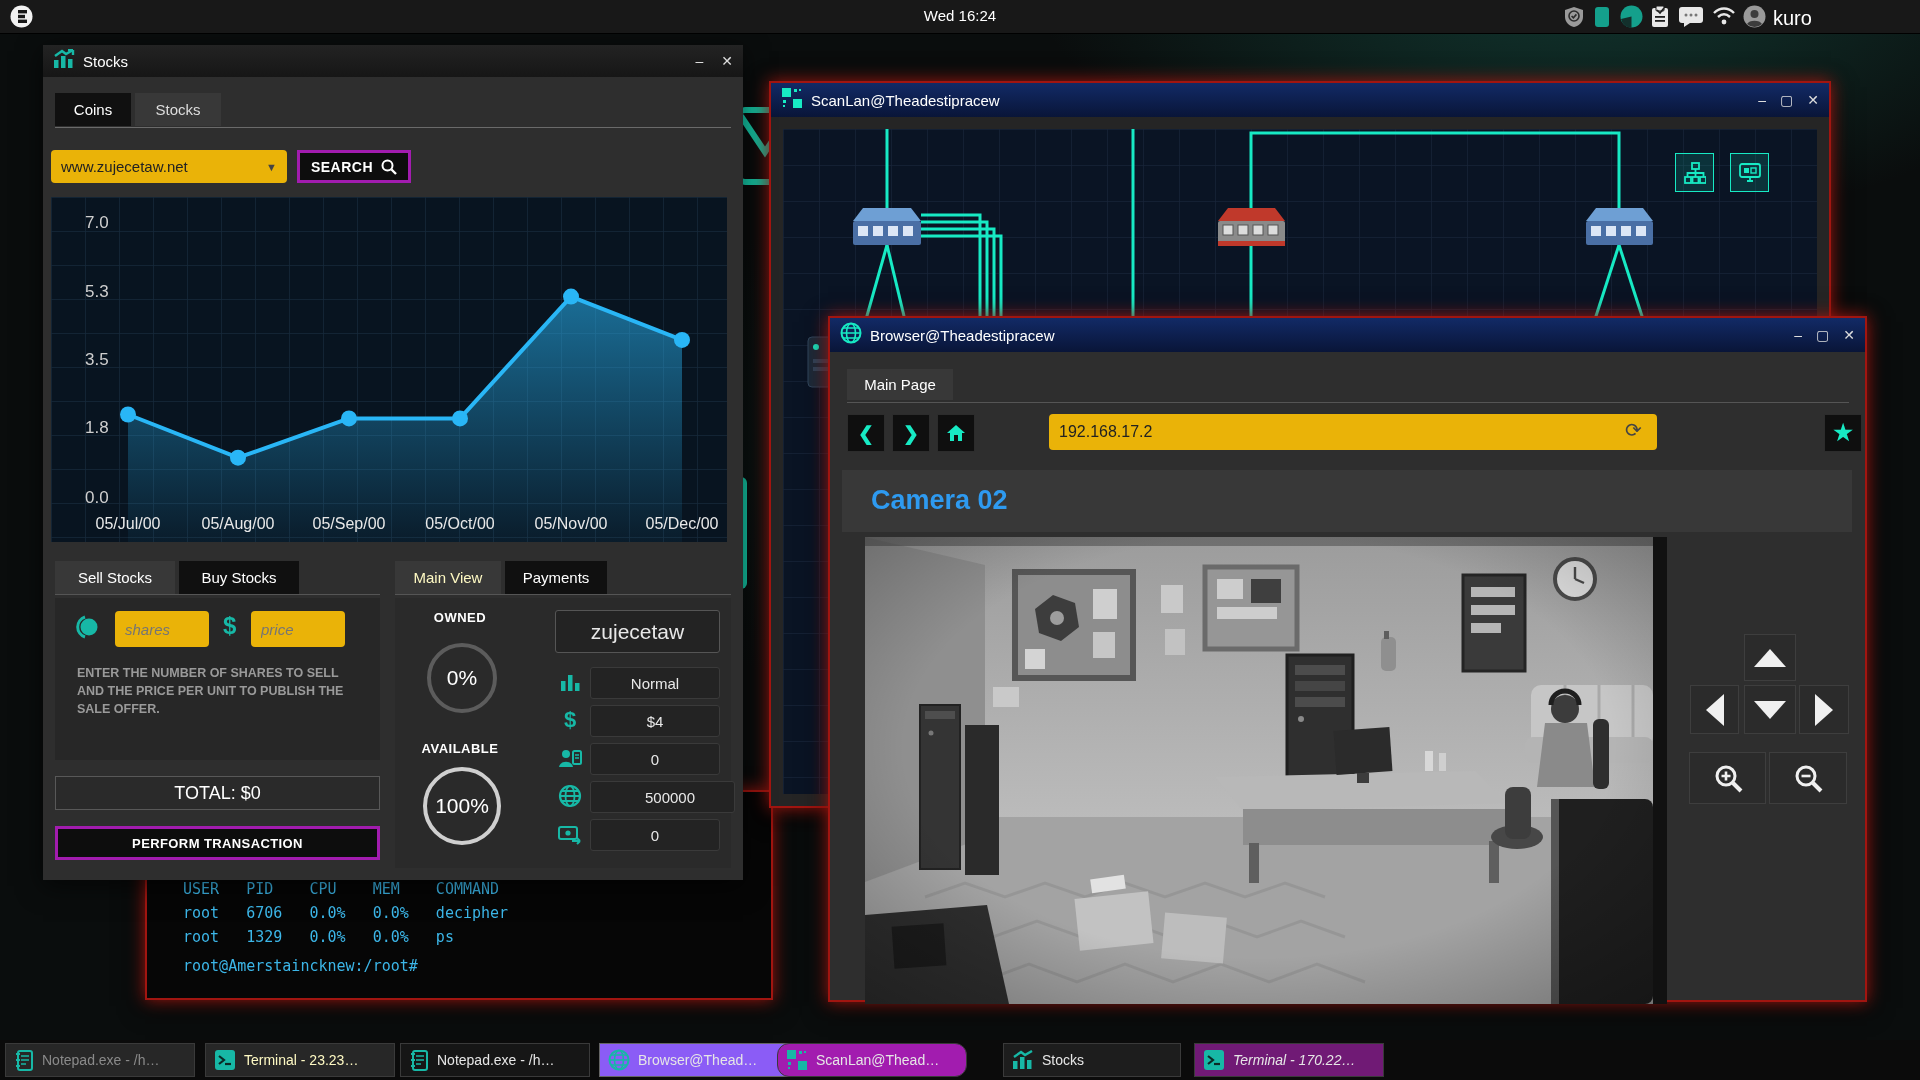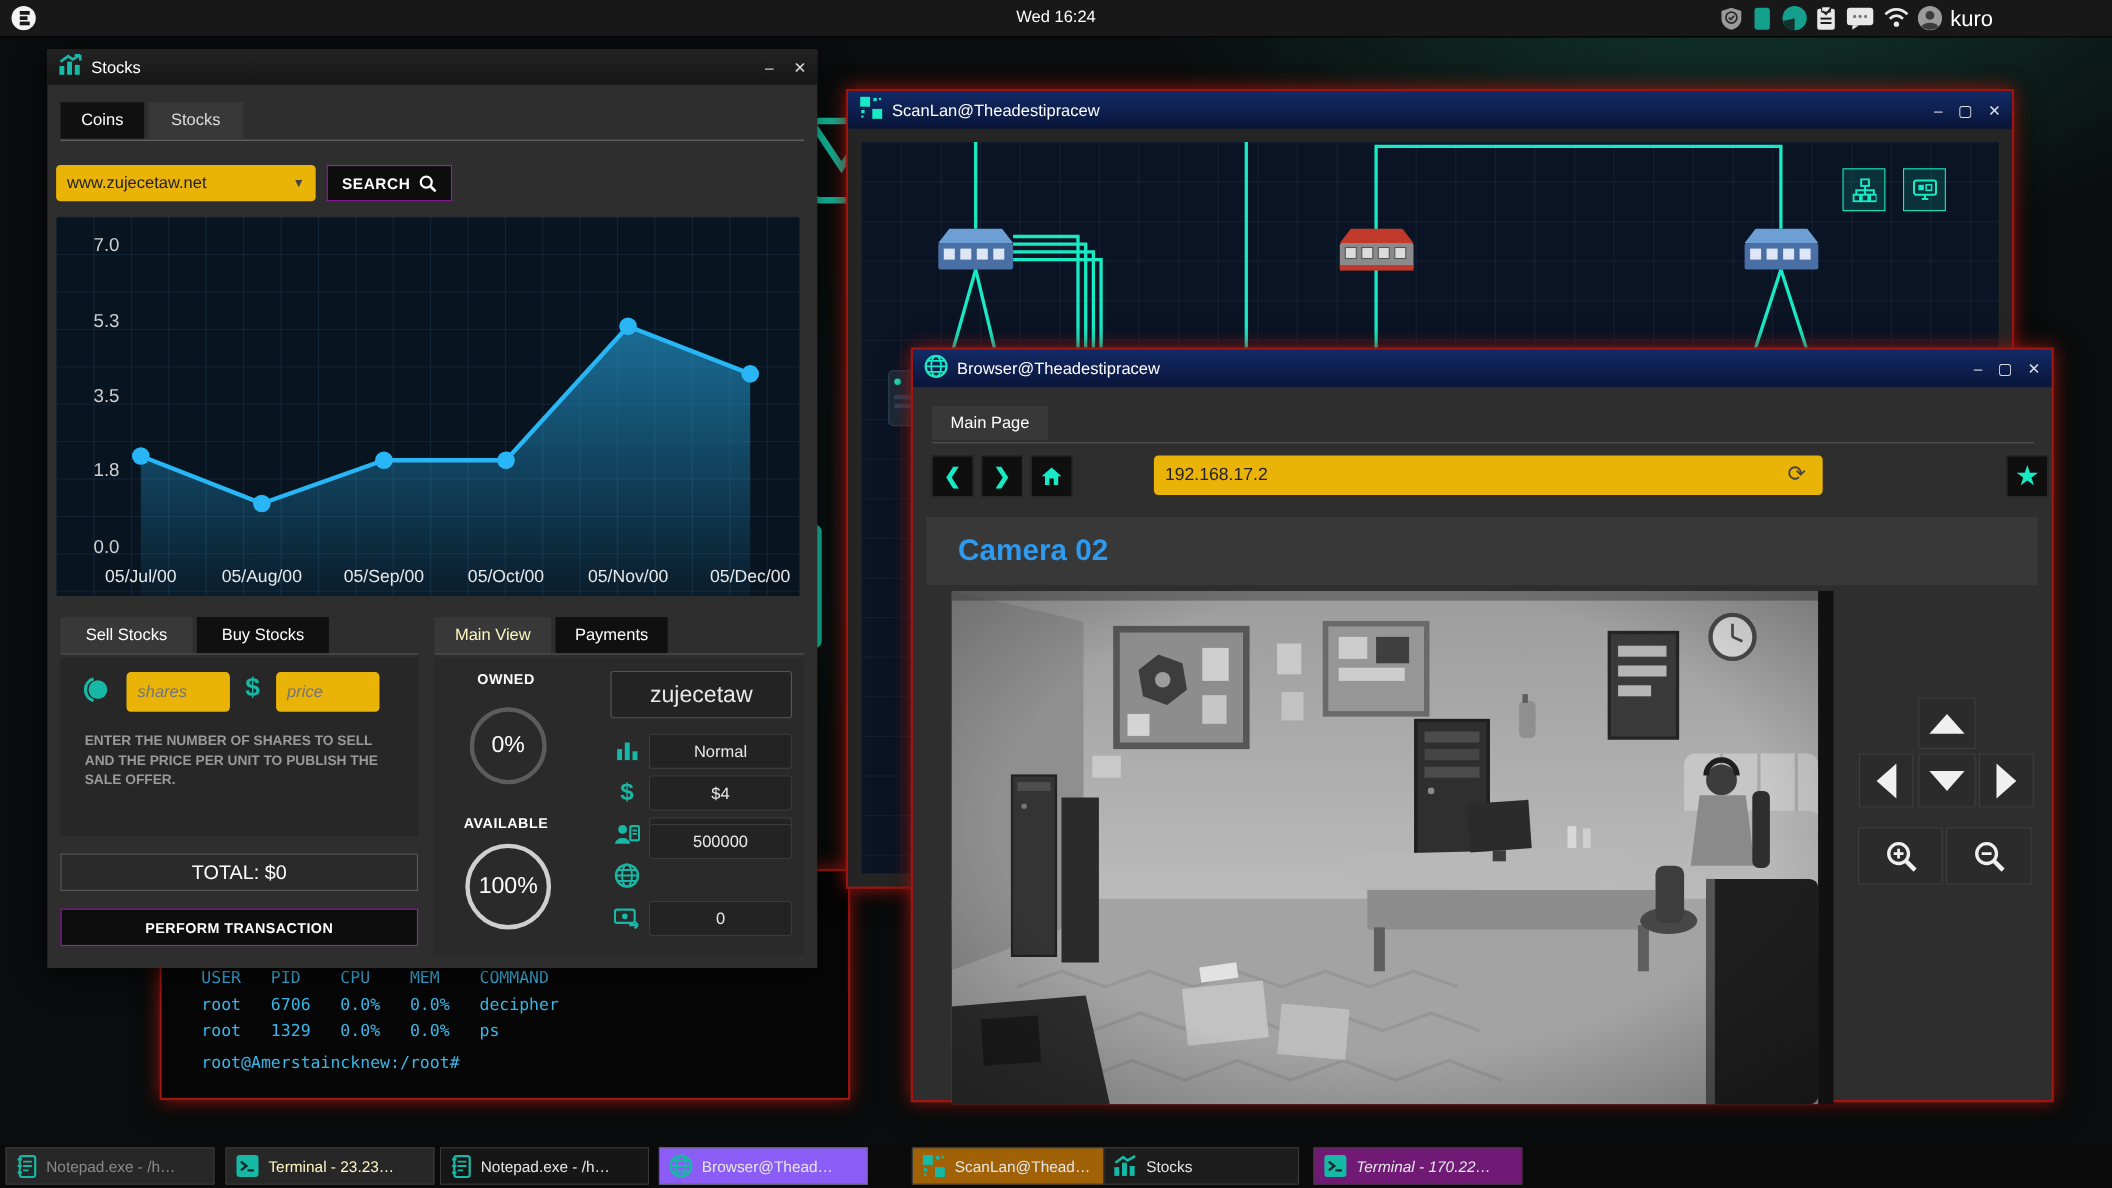--- a/index.html
+++ b/index.html
@@ -16,21 +16,21 @@
   .titlebar.blue{background:linear-gradient(#122a66,#091538);height:34px;}
   .wtitle{color:#fff;font-size:15px;}
   .wbtns{margin-left:auto;display:flex;gap:14px;color:#ddd;font-size:14px;}
   .wbtns span{cursor:default;}
   .tab{position:absolute;display:flex;align-items:center;justify-content:center;font-size:15px;color:#ddd;}
   .tab.litebg{background:#383838;}
   .tab.darkbg{background:#101010;color:#fff;}
   .hr{position:absolute;height:1px;background:#6a6a6a;}
   input{font-family:"Liberation Sans",sans-serif;}
   .whitefield{background:#eab308;border:none;border-radius:4px;color:#222;font-size:15px;padding:0 10px;box-sizing:border-box;}
-  .blackbtn{background:#0d0d0d;border:1px solid #a21caf;color:#fff;display:flex;align-items:center;justify-content:center;gap:8px;font-weight:bold;}
+  .blackbtn{background:#0d0d0d;border:3px solid #a21caf;color:#fff;display:flex;align-items:center;justify-content:center;gap:8px;font-weight:bold;}
   .ring{position:absolute;border-radius:50%;display:flex;align-items:center;justify-content:center;color:#fff;font-size:21px;}
   .valbox{position:absolute;background:#232323;border:1px solid #3a3a3a;border-radius:3px;color:#e8e8e8;font-size:15px;display:flex;align-items:center;justify-content:center;}
   .rowicon{position:absolute;width:26px;height:26px;display:flex;align-items:center;justify-content:center;}
   .teal{color:#17b8a6;}
   .navbtn{position:absolute;width:36px;height:36px;background:#0f0f0f;border:1px solid #2c2c2c;display:flex;align-items:center;justify-content:center;color:#17eac4;font-size:19px;font-weight:bold;}
   .cambtn{position:absolute;background:#2b2b2b;border:1px solid #3e3e3e;display:flex;align-items:center;justify-content:center;}
   .tri{width:0;height:0;}
   .tbitem{position:absolute;top:3px;height:34px;display:flex;align-items:center;gap:8px;padding:0 8px;box-sizing:border-box;border:1px solid #3a3a3a;font-size:14px;color:#e6e6e6;width:190px;}
   .mono{font-family:"DejaVu Sans Mono","Liberation Mono",monospace;}
   svg text{font-family:"Liberation Sans",sans-serif;}
@@ -502,21 +502,21 @@
       <span>0</span>
     </div>
 
   <span class="rowicon" style="left:514px;top:738px;">
       <svg width="24" height="24">
         <circle cx="12" cy="12" r="10" fill="none" stroke="#17b8a6" stroke-width="2.2"></circle>
         <ellipse cx="12" cy="12" rx="4.5" ry="10" fill="none" stroke="#17b8a6" stroke-width="1.8"></ellipse>
         <path d="M2 12 H22 M3.5 7 H20.5 M3.5 17 H20.5" stroke="#17b8a6" stroke-width="1.8"></path>
       </svg>
     </span>
-  <div class="valbox" style="left:547px;top:704px;width:128px;height:30px;">
+  <div class="valbox" style="left:547px;top:736px;width:128px;height:30px;padding-left:15px;">
       <span>500000</span>
     </div>
 
   <span class="rowicon" style="left:514px;top:776px;">
       <svg width="24" height="22">
         <rect x="1" y="4" width="18" height="12" rx="2" fill="none" stroke="#17b8a6" stroke-width="2"></rect>
         <circle cx="10" cy="10" r="2.6" fill="#17b8a6"></circle>
         <path d="M14 18 h8 m0 0 l-3 -3 m3 3 l-3 3" stroke="#17b8a6" stroke-width="2" fill="none"></path>
       </svg>
     </span>
@@ -551,21 +551,21 @@
     <span>Notepad.exe - /h…</span>
   </div>
   <div class="tbitem" style="left:599px;background:#8b5cf6;border-color:#666;align-items:center;">
     <svg width="22" height="22">
         <circle cx="11" cy="11" r="9.5" fill="none" stroke="#17b8a6" stroke-width="2"></circle>
         <ellipse cx="11" cy="11" rx="4.5" ry="9.5" fill="none" stroke="#17b8a6" stroke-width="1.6"></ellipse>
         <path d="M1.5 11 H20.5 M3 6 H19 M3 16 H19" stroke="#17b8a6" stroke-width="1.6"></path>
       </svg>
     <span>Browser@Thead…</span>
   </div>
-  <div class="tbitem" style="left:829px;background:#a16207;">
+  <div class="tbitem" style="left:777px;background:#a21caf;border-radius:12px;">
     <svg width="22" height="22">
         <rect x="1" y="1" width="9" height="9" fill="#17b8a6"></rect>
         <rect x="12" y="12" width="9" height="9" fill="#17b8a6"></rect>
         <rect x="13" y="2" width="3" height="3" fill="#17b8a6"></rect>
         <rect x="18" y="2" width="2" height="2" fill="#17b8a6"></rect>
         <rect x="2" y="13" width="3" height="3" fill="#17b8a6"></rect>
         <rect x="2" y="18" width="2" height="2" fill="#17b8a6"></rect>
       </svg>
     <span>ScanLan@Thead…</span>
   </div>

